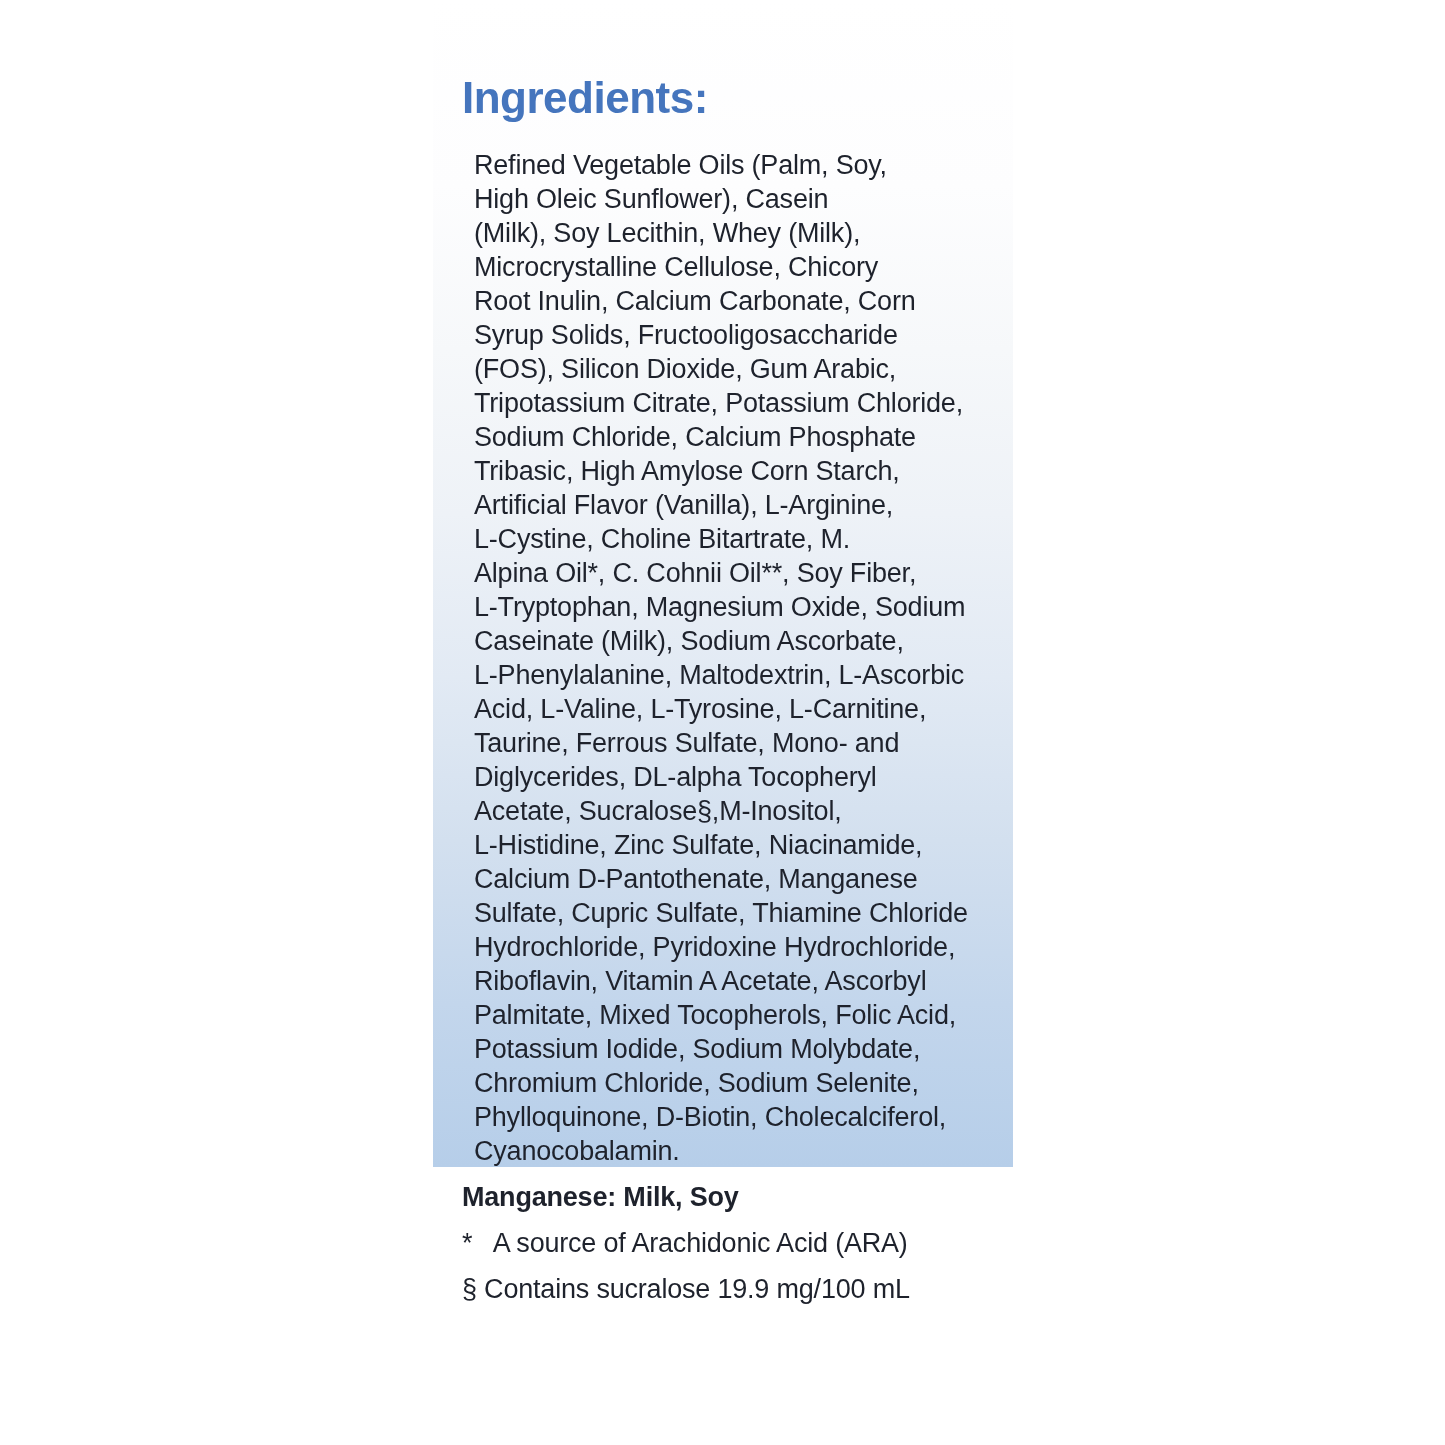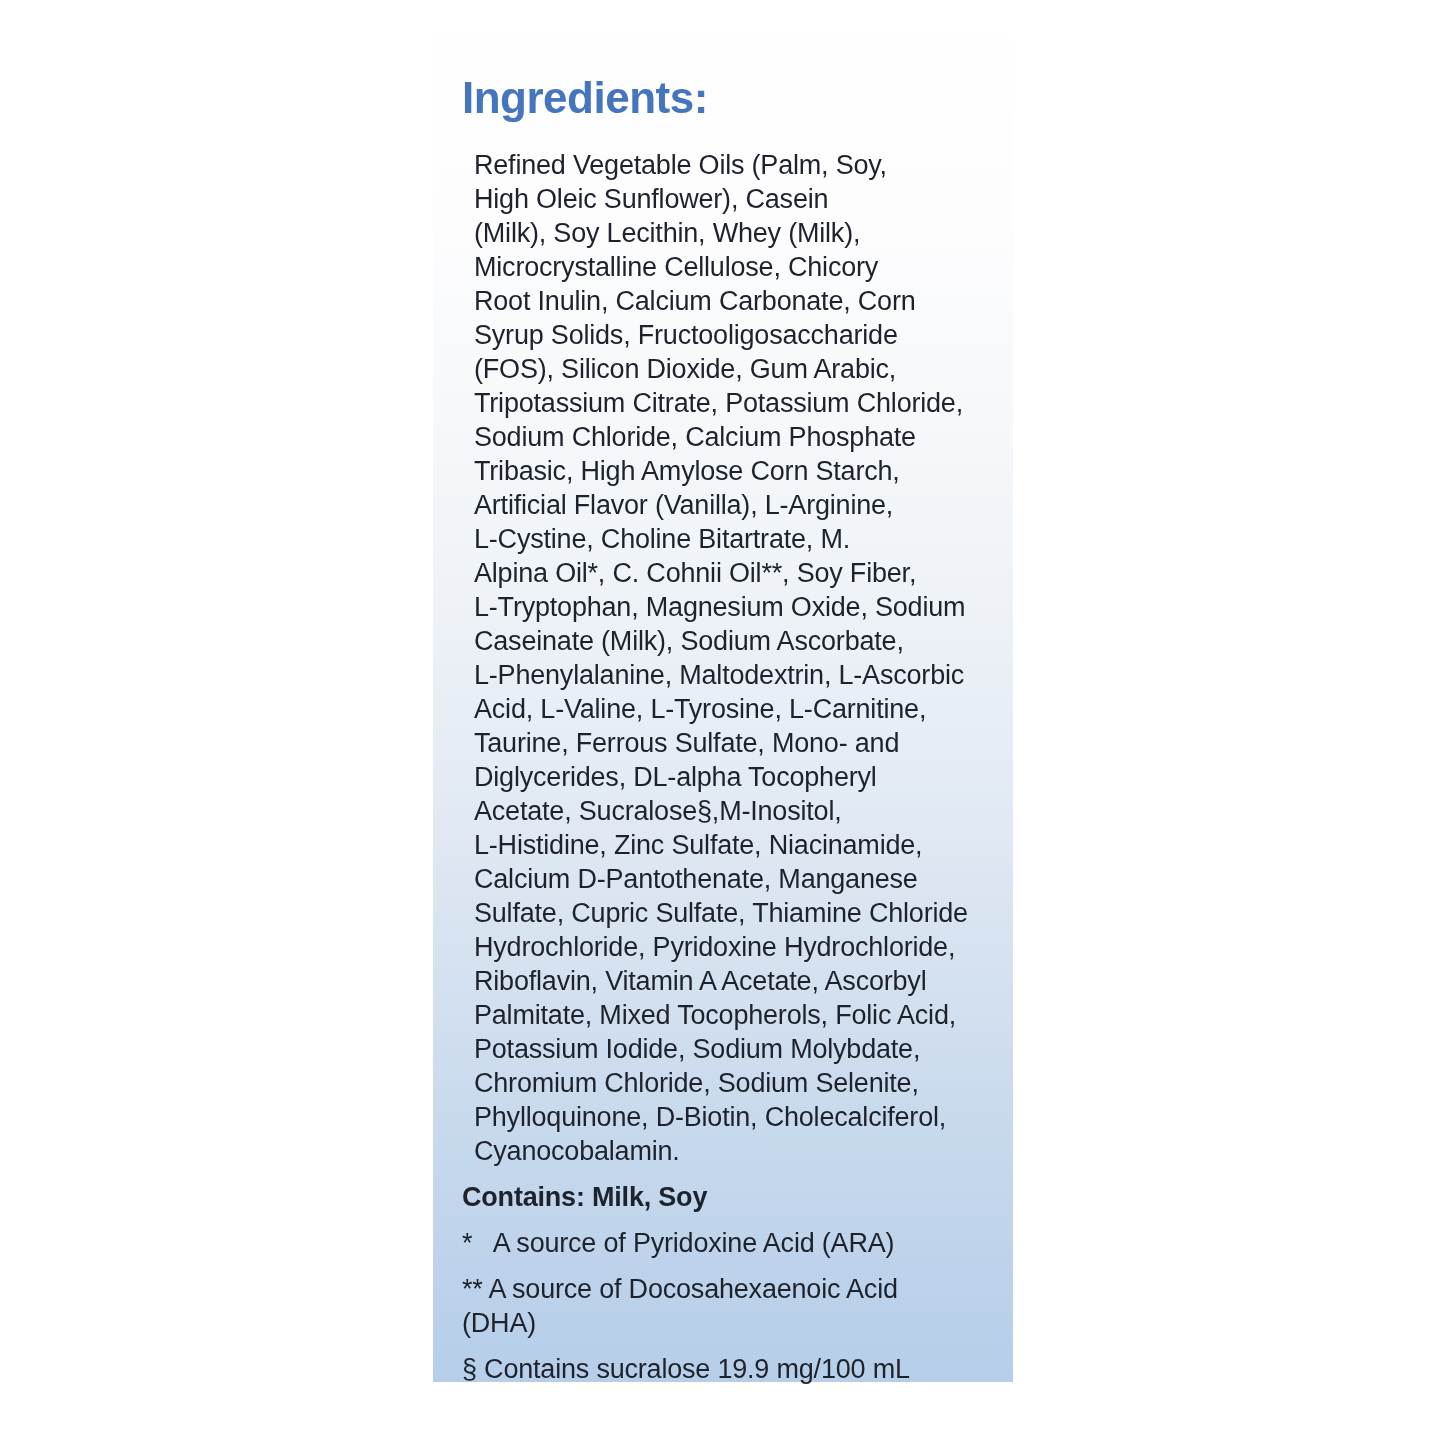--- a/index.html
+++ b/index.html
@@ -10,21 +10,21 @@
     position: relative;
     background: #ffffff;
     font-family: "Liberation Sans", sans-serif;
     overflow: hidden;
   }
   .label-panel {
     position: absolute;
     left: 433px;
     top: 0;
     width: 580px;
-    height: 1382px;
+    height: 1167px;
     padding: 74px 16px 0 29px;
     background: linear-gradient(180deg,
       #ffffff 0%,
       #fdfdfe 16%,
       #f6f8fa 30%,
       #eef2f7 44%,
       #e2eaf4 58%,
       #d3e0ef 72%,
       #c3d6ec 86%,
       #b6cee9 100%);
@@ -93,21 +93,19 @@
 Calcium D-Pantothenate, Manganese
 Sulfate, Cupric Sulfate, Thiamine Chloride
 Hydrochloride, Pyridoxine Hydrochloride,
 Riboflavin, Vitamin A Acetate, Ascorbyl
 Palmitate, Mixed Tocopherols, Folic Acid,
 Potassium Iodide, Sodium Molybdate,
 Chromium Chloride, Sodium Selenite,
 Phylloquinone, D-Biotin, Cholecalciferol,
 Cyanocobalamin.</p>
 
-  <p class="contains-line">Contains: Milk, Soy</p>
+  <p class="contains-line">Manganese: Milk, Soy</p>
 
-  <p class="footnote">*   A source of Pyridoxine Acid (ARA)</p>
+  <p class="footnote">*   A source of Arachidonic Acid (ARA)</p>
 
-  <p class="footnote">** A source of Docosahexaenoic Acid
-(DHA)</p>
 
   <p class="footnote">§ Contains sucralose 19.9 mg/100 mL</p>
 </div>
 
 </body></html>

